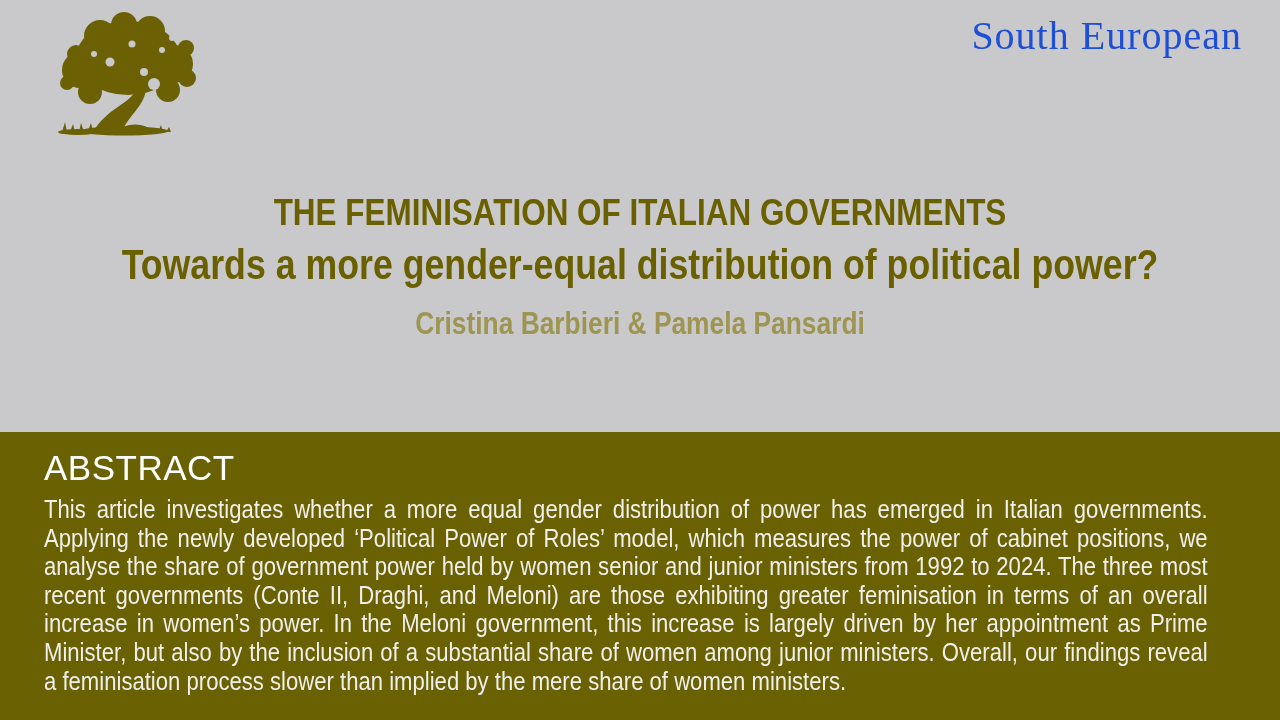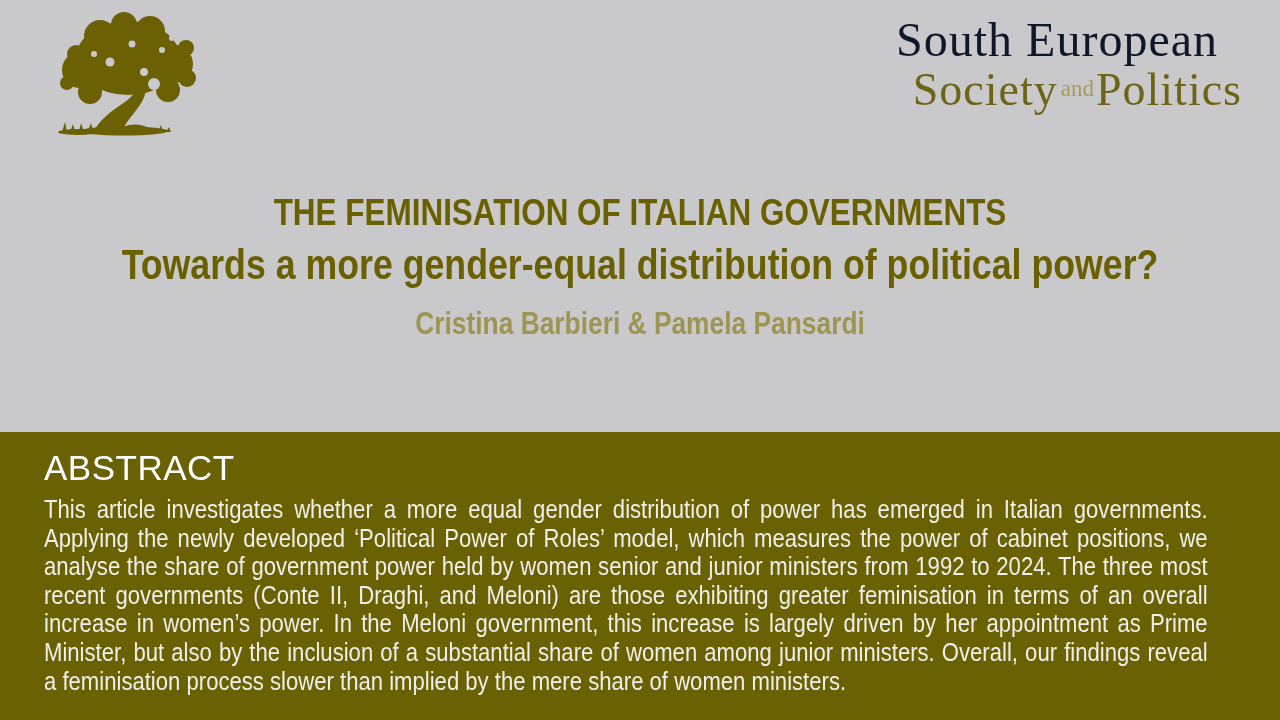--- a/index.html
+++ b/index.html
@@ -29,24 +29,23 @@
   .journal-logo {
     position: absolute;
     top: 16px;
     right: 38px;
     text-align: right;
     font-family: "Liberation Serif", "DejaVu Serif", serif;
     line-height: 1;
     white-space: nowrap;
   }
   .journal-line1 {
-    font-size: 48px;
-    color: #0f172a;
+    font-size: 40px;
+    color: #1d4ed8;
     letter-spacing: 1px;
-    margin-right: 24px;
   }
   .journal-line2 {
     font-size: 46px;
     color: #6d6418;
     margin-top: 3px;
     letter-spacing: 1px;
   }
   .journal-and {
     font-size: 23px;
     color: #a69c60;
@@ -133,23 +132,20 @@
         <circle cx="82" cy="34" r="3.5"></circle>
         <circle cx="44" cy="44" r="3"></circle>
         <circle cx="112" cy="40" r="3"></circle>
         <circle cx="104" cy="74" r="6"></circle>
         <circle cx="122" cy="28" r="3"></circle>
       </g>
     </svg>
 
     <div class="journal-logo">
       <div class="journal-line1">South European</div>
-      <div class="journal-line2">
-        <span>Society</span><span class="journal-and">and</span><span>Politics</span>
-      </div>
     </div>
 
     <h1 class="paper-title">THE FEMINISATION OF ITALIAN GOVERNMENTS</h1>
 
     <h2 class="paper-subtitle">Towards a more gender-equal distribution of political power?</h2>
 
     <div class="paper-authors">Cristina Barbieri &amp; Pamela Pansardi</div>
   </div>
 
   <div class="abstract-section">

